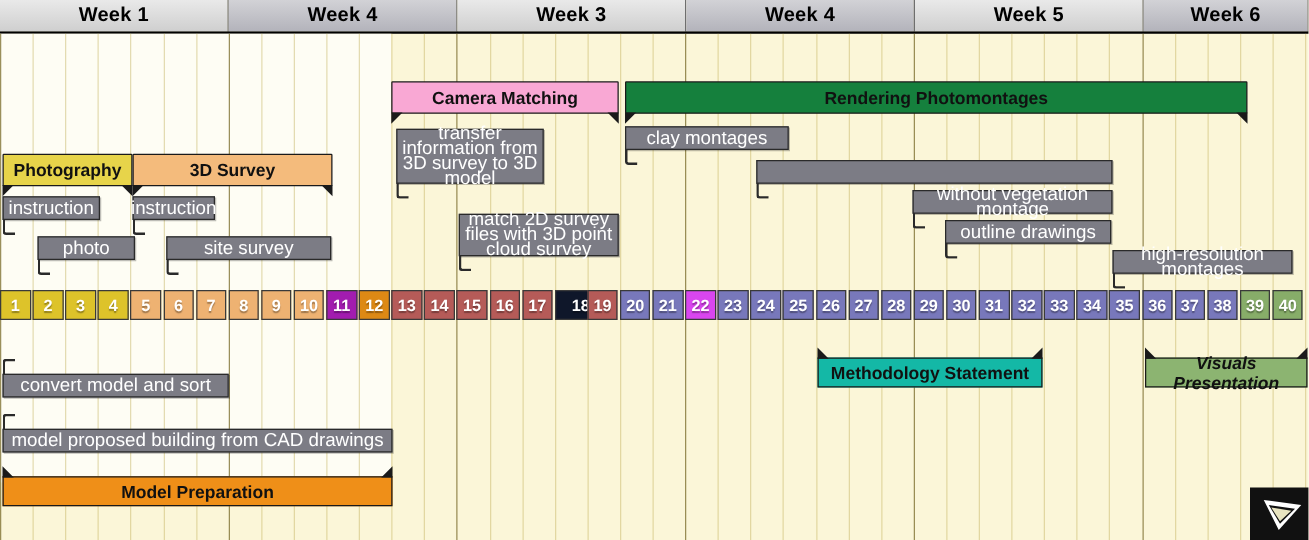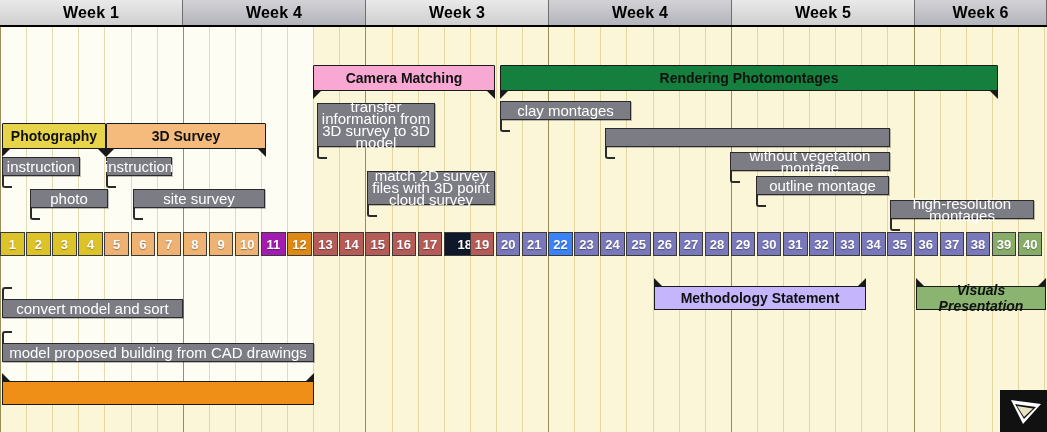--- a/index.html
+++ b/index.html
@@ -133,31 +133,32 @@
         <div class="bar sum" style="left: 313px; top: 38px; width: 182px; background: #f9a8d4;">
           <span>Camera Matching</span>
           <i class="cap l"></i>
           <i class="cap r"></i>
         </div>
         <div class="bar sum" style="left: 500px; top: 38px; width: 498px; background: #15803d;">
           <span>Rendering Photomontages</span>
           <i class="cap l"></i>
           <i class="cap r"></i>
         </div>
-        <div class="bar sumup" style="left: 654px; top: 259px; width: 212px; background: #c4b5fd;">
+        <div class="bar sumup" style="left: 654px; top: 259px; width: 180px; background: #14b8a6;">
           <span>Methodology Statement</span>
           <i class="cap l"></i>
           <i class="cap r"></i>
         </div>
         <div class="bar sumup" style="left: 916px; top: 259px; width: 130px; background: rgb(140, 180, 113); font-style: italic;">
           <span>Visuals Presentation</span>
           <i class="cap l"></i>
           <i class="cap r"></i>
         </div>
         <div class="bar sumup" style="left: 2px; top: 354px; width: 312px; background: rgb(239, 143, 24);">
+          <span>Model Preparation</span>
           <i class="cap l"></i>
           <i class="cap r"></i>
         </div>
         <div class="bar task" style="left: 2px; top: 130px; width: 78px; height: 19px; background: rgb(124, 124, 133);">
           <span>instruction</span>
           <i class="tail"></i>
         </div>
         <div class="bar task" style="left: 30px; top: 162px; width: 78px; height: 19px; background: rgb(124, 124, 133);">
           <span>photo</span>
           <i class="tail"></i>
@@ -183,21 +184,21 @@
           <i class="tail"></i>
         </div>
         <div class="bar task" style="left: 605px; top: 101px; width: 285px; height: 19px; background: rgb(124, 124, 133);">
           <i class="tail"></i>
         </div>
         <div class="bar task" style="left: 730px; top: 125px; width: 160px; height: 19px; background: rgb(124, 124, 133);">
           <span>without vegetation montage</span>
           <i class="tail"></i>
         </div>
         <div class="bar task" style="left: 756px; top: 149px; width: 133px; height: 19px; background: rgb(124, 124, 133);">
-          <span>outline montage</span>
+          <span>outline drawings</span>
           <i class="tail"></i>
         </div>
         <div class="bar task" style="left: 890px; top: 173px; width: 144px; height: 19px; background: rgb(124, 124, 133);">
           <span>high-resolution montages</span>
           <i class="tail"></i>
         </div>
         <div class="bar task up" style="left: 2px; top: 272px; width: 181px; height: 19px; background: rgb(124, 124, 133);">
           <span>convert model and sort</span>
           <i class="tail"></i>
         </div>
@@ -221,21 +222,21 @@
         <div class="day" style="left: 287.1px; width: 24.6px; background: rgb(221, 137, 21);">12</div>
         <div class="day" style="left: 313.2px; width: 24.6px; background: rgb(181, 91, 88);">13</div>
         <div class="day" style="left: 339.3px; width: 24.6px; background: rgb(181, 91, 88);">14</div>
         <div class="day" style="left: 365.4px; width: 24.6px; background: rgb(181, 91, 88);">15</div>
         <div class="day" style="left: 391.5px; width: 24.6px; background: rgb(181, 91, 88);">16</div>
         <div class="day" style="left: 417.6px; width: 24.6px; background: rgb(181, 91, 88);">17</div>
         <div class="day" style="left: 443.7px; width: 42px; background: #0f172a;">18</div>
         <div class="day" style="left: 469.8px; width: 24.6px; background: rgb(181, 91, 88);">19</div>
         <div class="day" style="left: 495.9px; width: 24.6px; background: rgb(120, 120, 187);">20</div>
         <div class="day" style="left: 522px; width: 24.6px; background: rgb(120, 120, 187);">21</div>
-        <div class="day" style="left: 548.1px; width: 24.6px; background: #3b82f6;">22</div>
+        <div class="day" style="left: 548.1px; width: 24.6px; background: #d946ef;">22</div>
         <div class="day" style="left: 574.2px; width: 24.6px; background: rgb(120, 120, 187);">23</div>
         <div class="day" style="left: 600.3px; width: 24.6px; background: rgb(120, 120, 187);">24</div>
         <div class="day" style="left: 626.4px; width: 24.6px; background: rgb(120, 120, 187);">25</div>
         <div class="day" style="left: 652.5px; width: 24.6px; background: rgb(120, 120, 187);">26</div>
         <div class="day" style="left: 678.6px; width: 24.6px; background: rgb(120, 120, 187);">27</div>
         <div class="day" style="left: 704.7px; width: 24.6px; background: rgb(120, 120, 187);">28</div>
         <div class="day" style="left: 730.8px; width: 24.6px; background: rgb(120, 120, 187);">29</div>
         <div class="day" style="left: 756.9px; width: 24.6px; background: rgb(120, 120, 187);">30</div>
         <div class="day" style="left: 783px; width: 24.6px; background: rgb(120, 120, 187);">31</div>
         <div class="day" style="left: 809.1px; width: 24.6px; background: rgb(120, 120, 187);">32</div>

